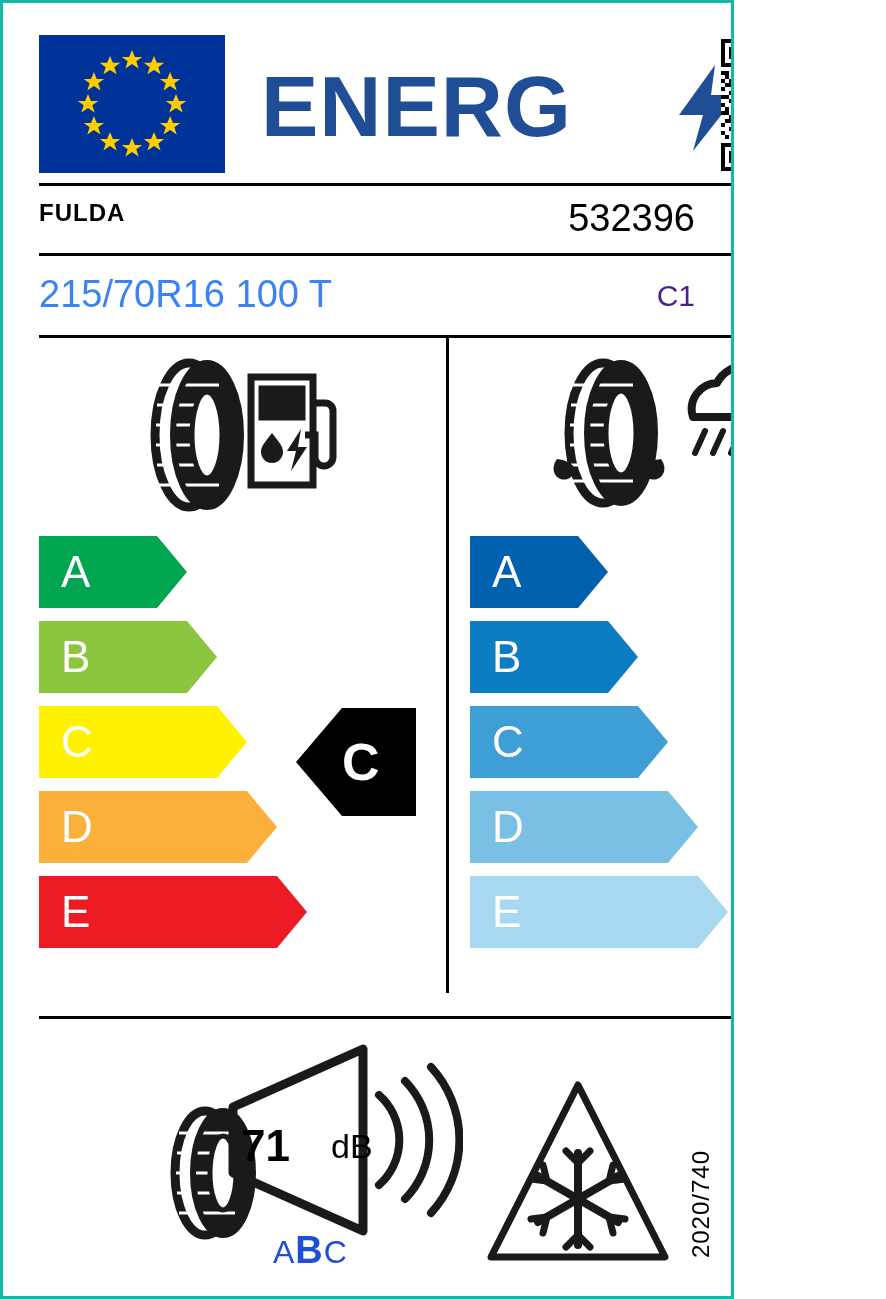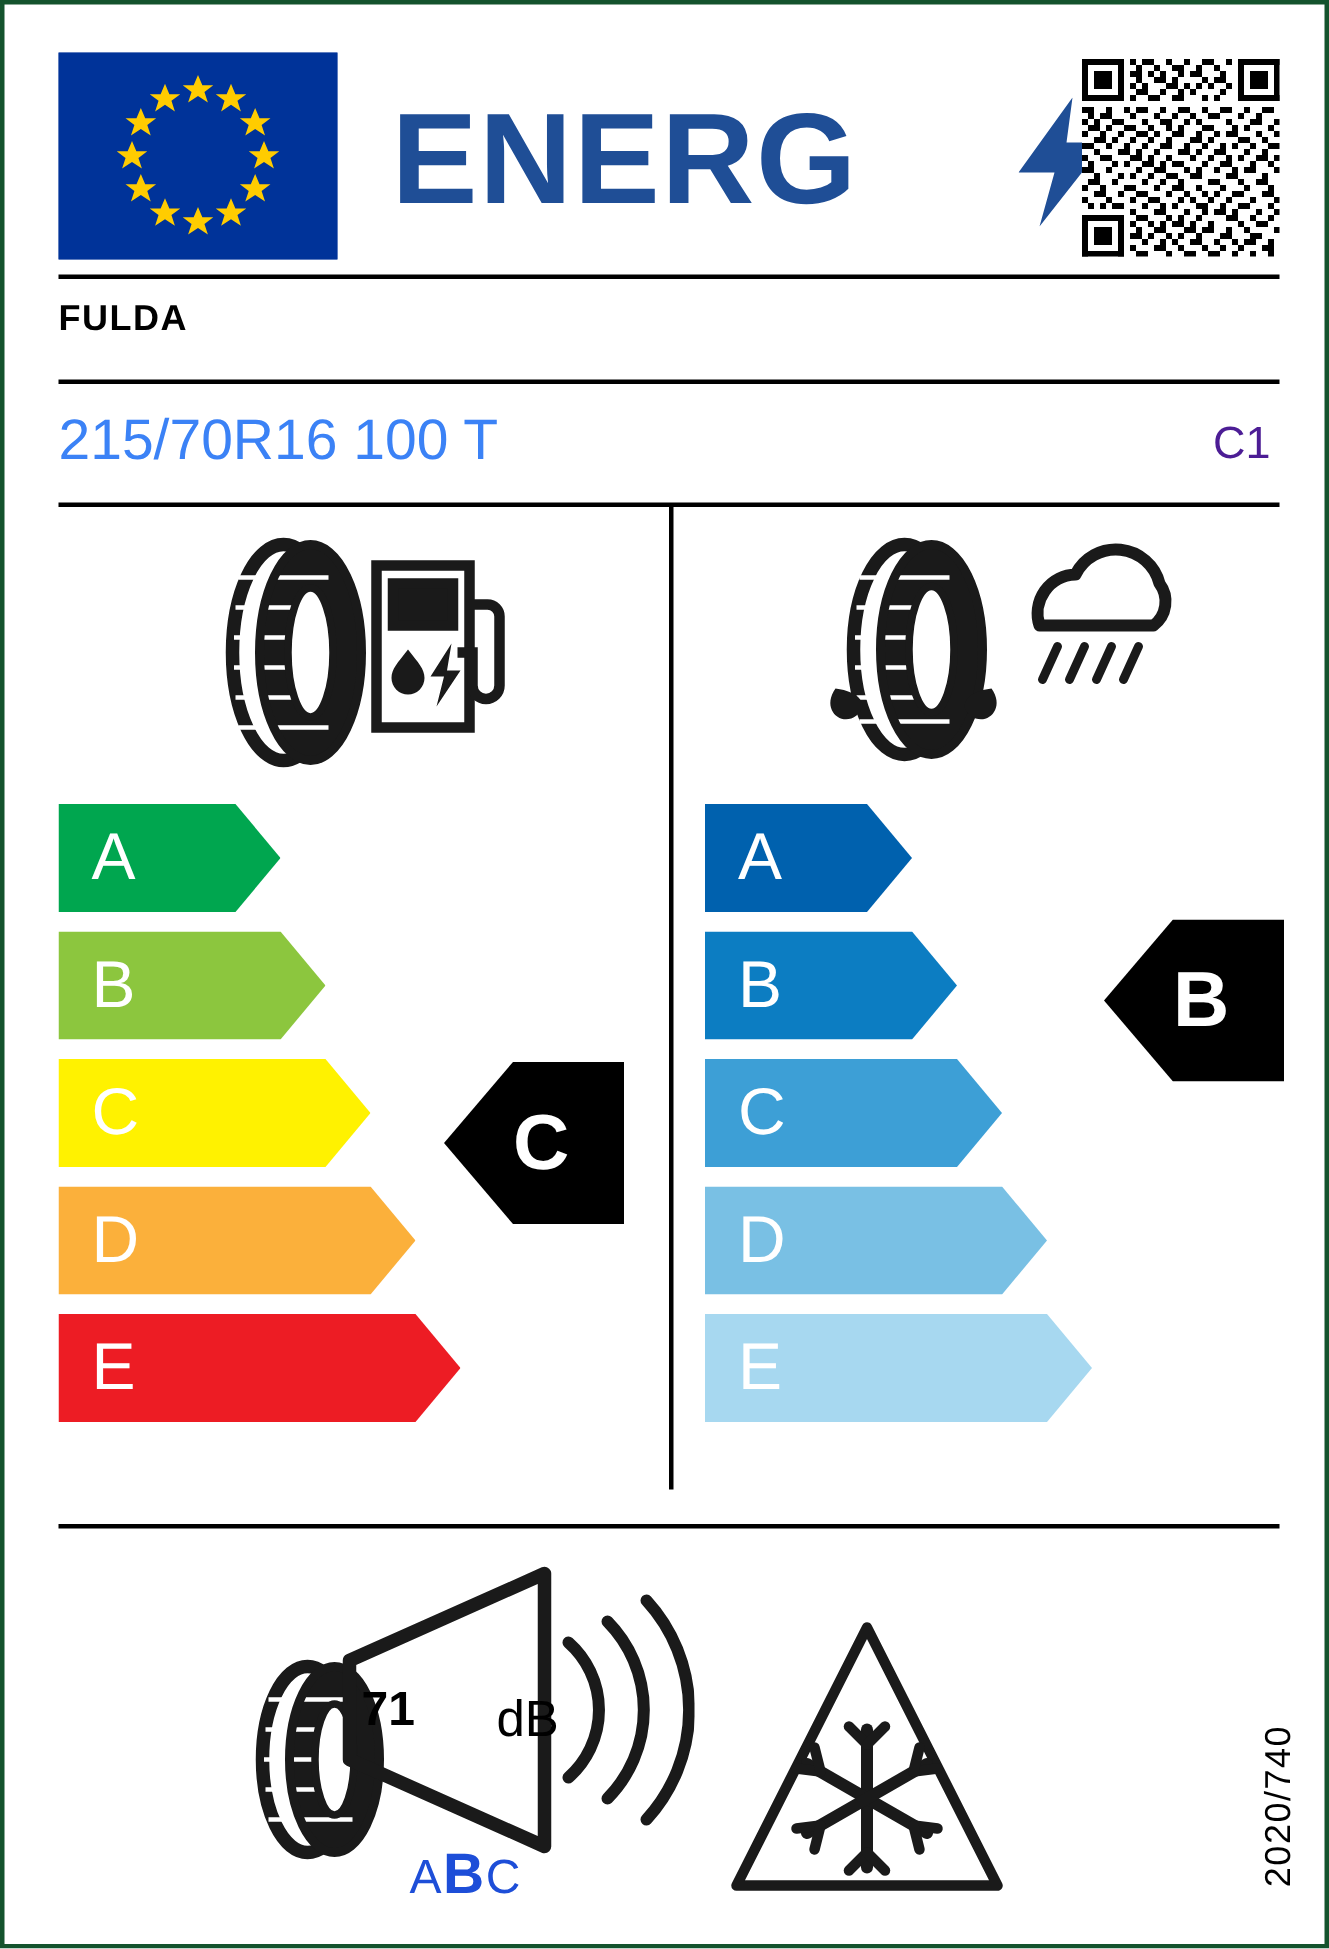--- a/index.html
+++ b/index.html
@@ -6,24 +6,24 @@
     margin: 0;
     padding: 0;
     background: #ffffff;
   }
   body {
     font-family: "Liberation Sans", sans-serif;
     -webkit-font-smoothing: antialiased;
   }
   .label {
     position: relative;
-    width: 886px;
+    width: 734px;
     height: 1299px;
     box-sizing: border-box;
-    border: 3px solid #14532d;
+    border: 3px solid #14b8a6;
     background: #fff;
     overflow: hidden;
   }
 
   
   .header {
     position: absolute;
     left: 36px;
     top: 32px;
     width: 814px;
@@ -159,21 +159,21 @@
     top: 1013px;
     width: 814px;
     height: 3px;
     background: #000;
   }
   .noise-group { position: absolute; left: 160px; top: 1040px; }
   .db-value {
     position: absolute;
     left: 78px;
     top: 78px;
-    font-size: 32px;
+    font-size: 44px;
     font-weight: bold;
     color: #000;
   }
   .db-unit {
     position: absolute;
     left: 148px;
     top: 84px;
     font-size: 34px;
     color: #000;
     margin-left: 20px;
@@ -541,20 +541,21 @@
             <rect x="25" y="32" width="1" height="1"></rect>
             <rect x="28" y="32" width="1" height="1"></rect>
             <rect x="31" y="32" width="1" height="1"></rect>
         </g>
       </svg>
     </div>
   </div>
 
   <div class="rule" style="left:36px; top:180px; width:814px;"></div>
   <div class="brand">FULDA</div>
+  <div class="sku">532396</div>
   <div class="rule" style="left:36px; top:250px; width:814px;"></div>
 
   <div class="size">215/70R16 100 T</div>
   <div class="classcode">C1</div>
   <div class="rule" style="left:36px; top:332px; width:814px;"></div>
 
   <div class="vdivider"></div>
 
   <div class="icon-fuel-tyre">
     <svg width="210" height="160" viewBox="0 0 210 160">

